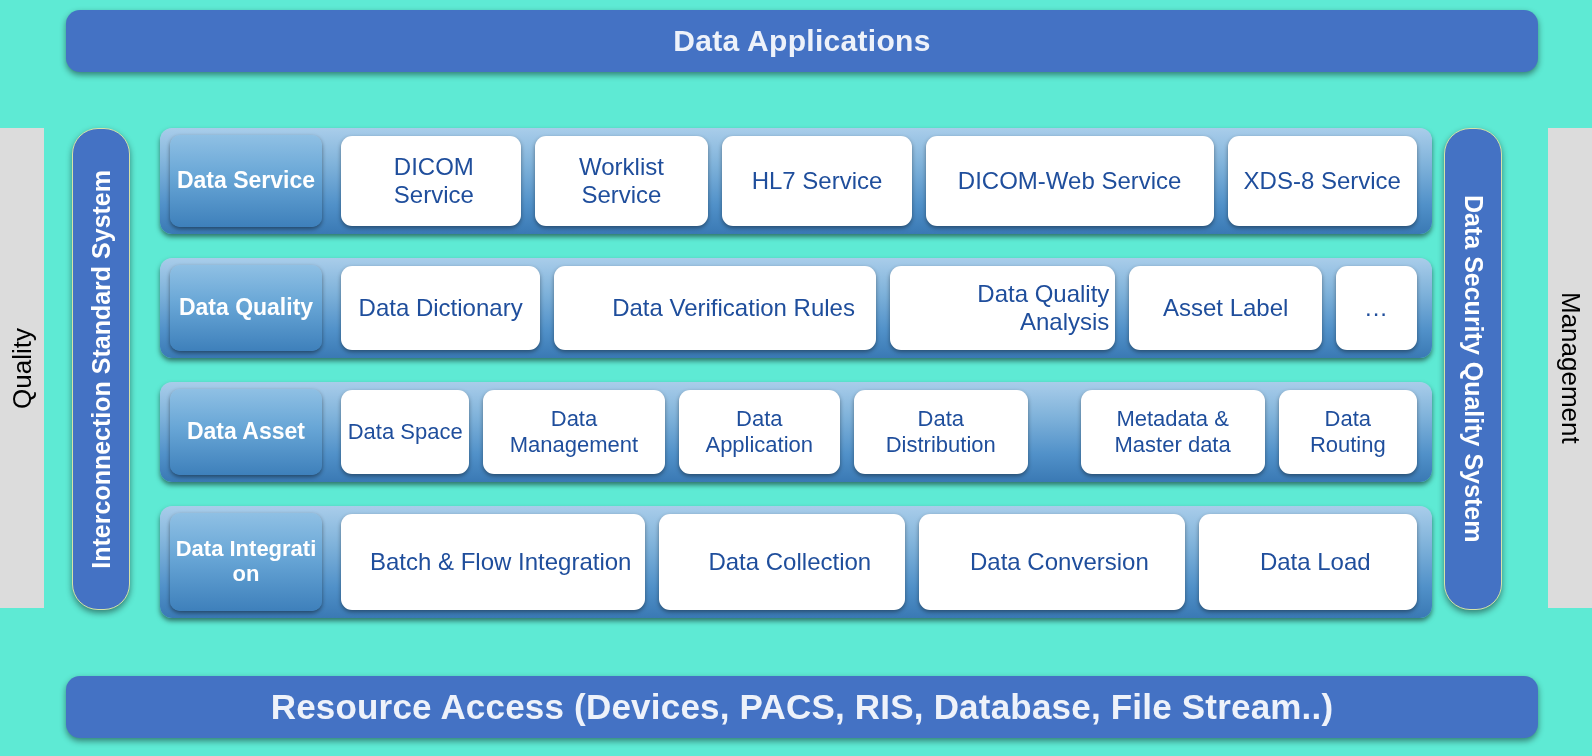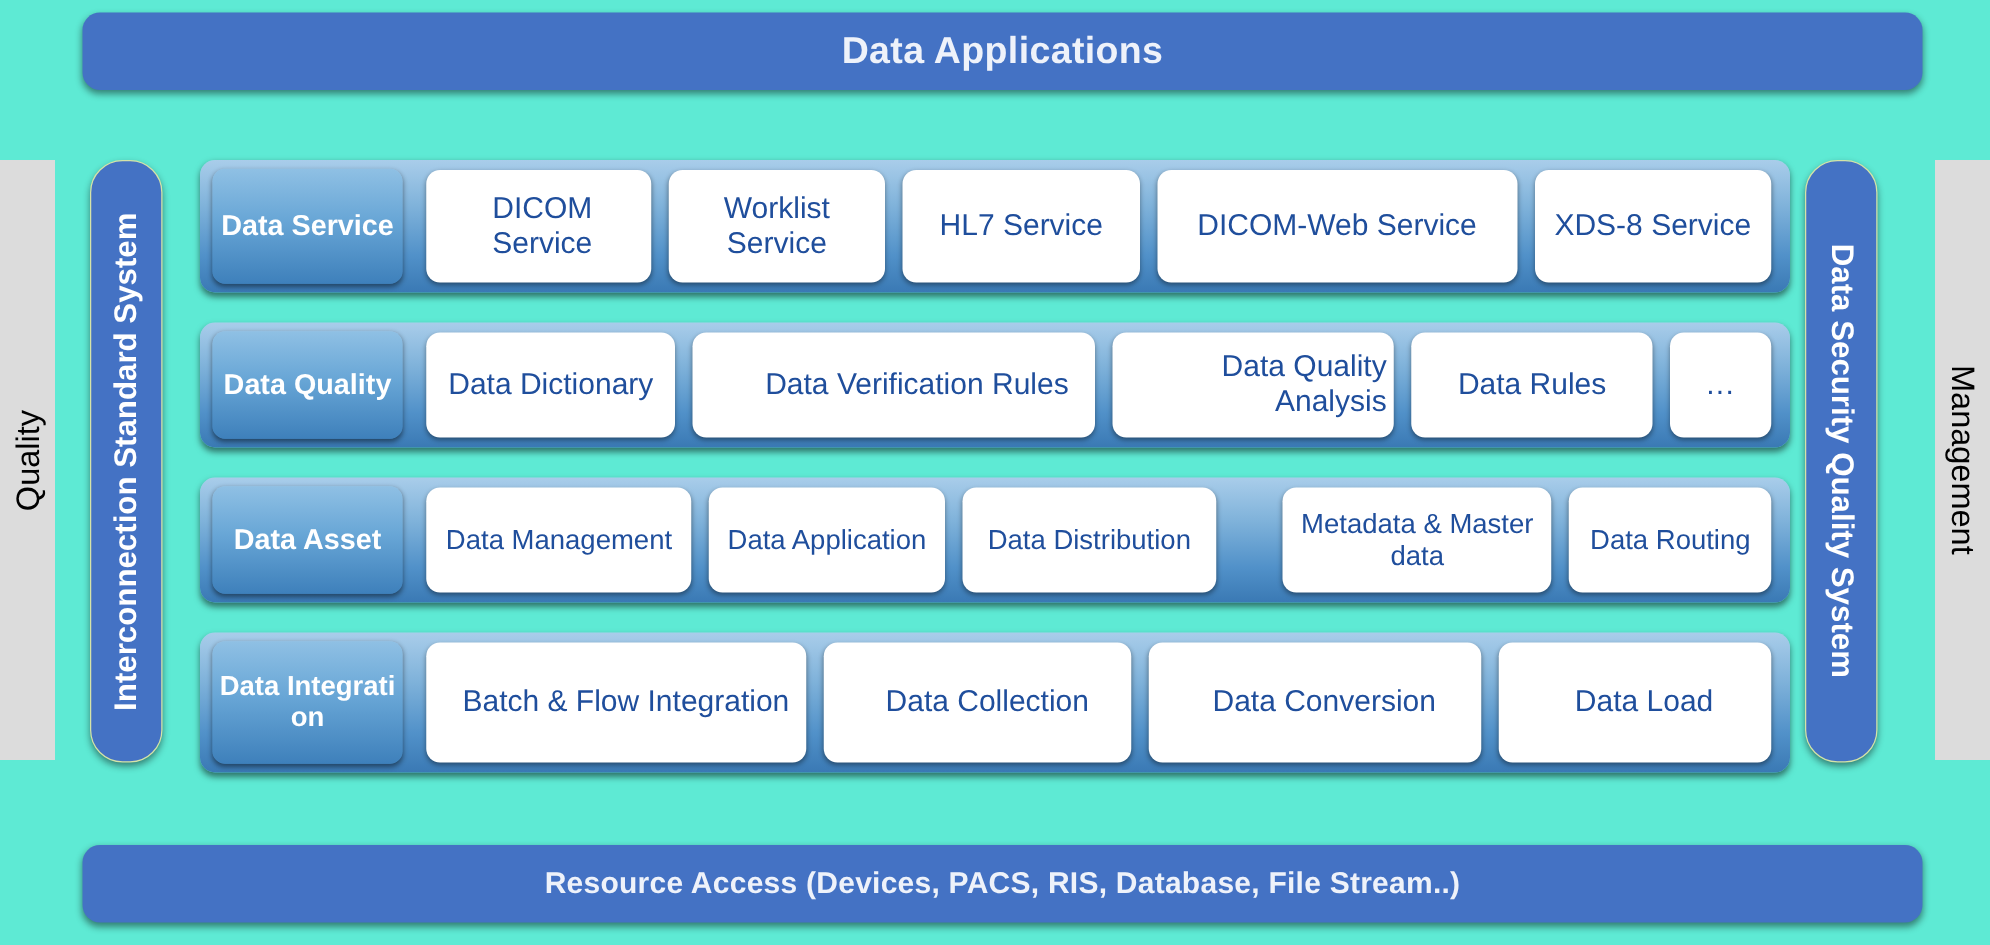--- a/index.html
+++ b/index.html
@@ -40,21 +40,21 @@
     width: 1472px;
     height: 62px;
     font-size: 30px;
     letter-spacing: 0.3px;
   }
   #bottom-band {
     left: 66px;
     top: 676px;
     width: 1472px;
     height: 62px;
-    font-size: 24px;
+    font-size: 35px;
     letter-spacing: 0.2px;
   }
 
   
   .side-gray {
     position: absolute;
     top: 128px;
     width: 44px;
     height: 480px;
     background: #dcdcdc;
@@ -205,27 +205,28 @@
           <div class="cell" style="flex: 1.74 1 0px;">DICOM-Web Service</div>
           <div class="cell" style="flex: 1.12 1 0px;">XDS-8 Service</div>
         </div>
     </div>
     <div id="row-1" class="row">
       <div class="row-label">Data Quality</div>
       <div class="cells">
           <div class="cell" style="flex: 1.14 1 0px;">Data Dictionary</div>
           <div class="cell" style="flex: 1.66 1 0px; padding-left: 43px;">Data Verification Rules</div>
           <div class="cell" style="flex: 1.3 1 0px; text-align: right;">Data Quality Analysis</div>
-          <div class="cell" style="flex: 1.1 1 0px;">Data Rules</div>
+          <div class="cell" style="flex: 1.1 1 0px;">Asset Label</div>
           <div class="cell ellipsis" style="flex: 0.42 1 0px;">...</div>
         </div>
     </div>
     <div id="row-2" class="row">
       <div class="row-label">Data Asset</div>
       <div class="cells">
+          <div class="cell" style="flex: 0.92 1 0px;">Data Space</div>
           <div class="cell" style="flex: 1.34 1 0px;">Data Management</div>
           <div class="cell" style="flex: 1.18 1 0px;">Data Application</div>
           <div class="cell" style="flex: 1.28 1 0px;">Data Distribution</div>
           <div class="cell" style="flex: 1.36 1 0px; margin-left: 46px;">Metadata &amp; Master data</div>
           <div class="cell" style="flex: 1 1 0px;">Data Routing</div>
         </div>
     </div>
     <div id="row-3" class="row">
       <div class="row-label">Data Integration</div>
       <div class="cells">

